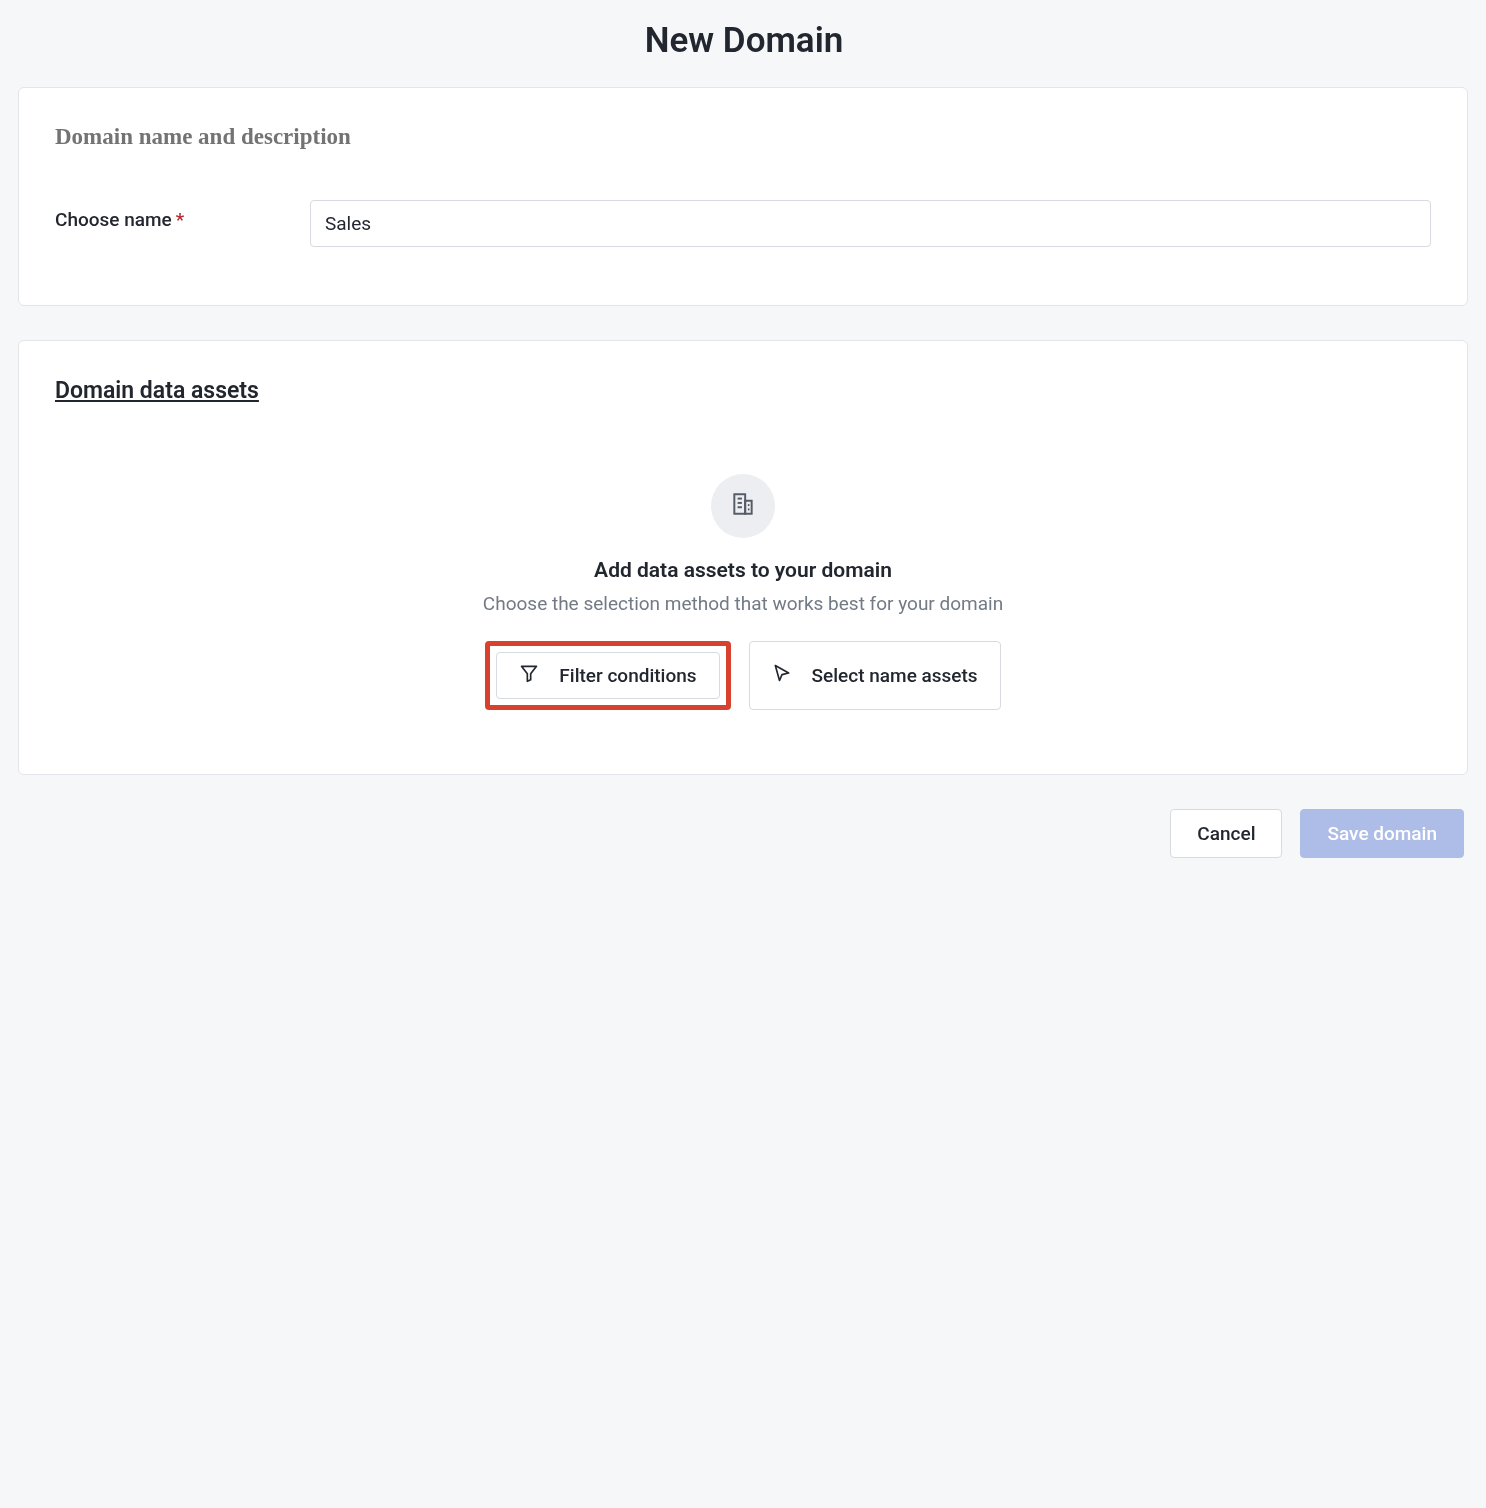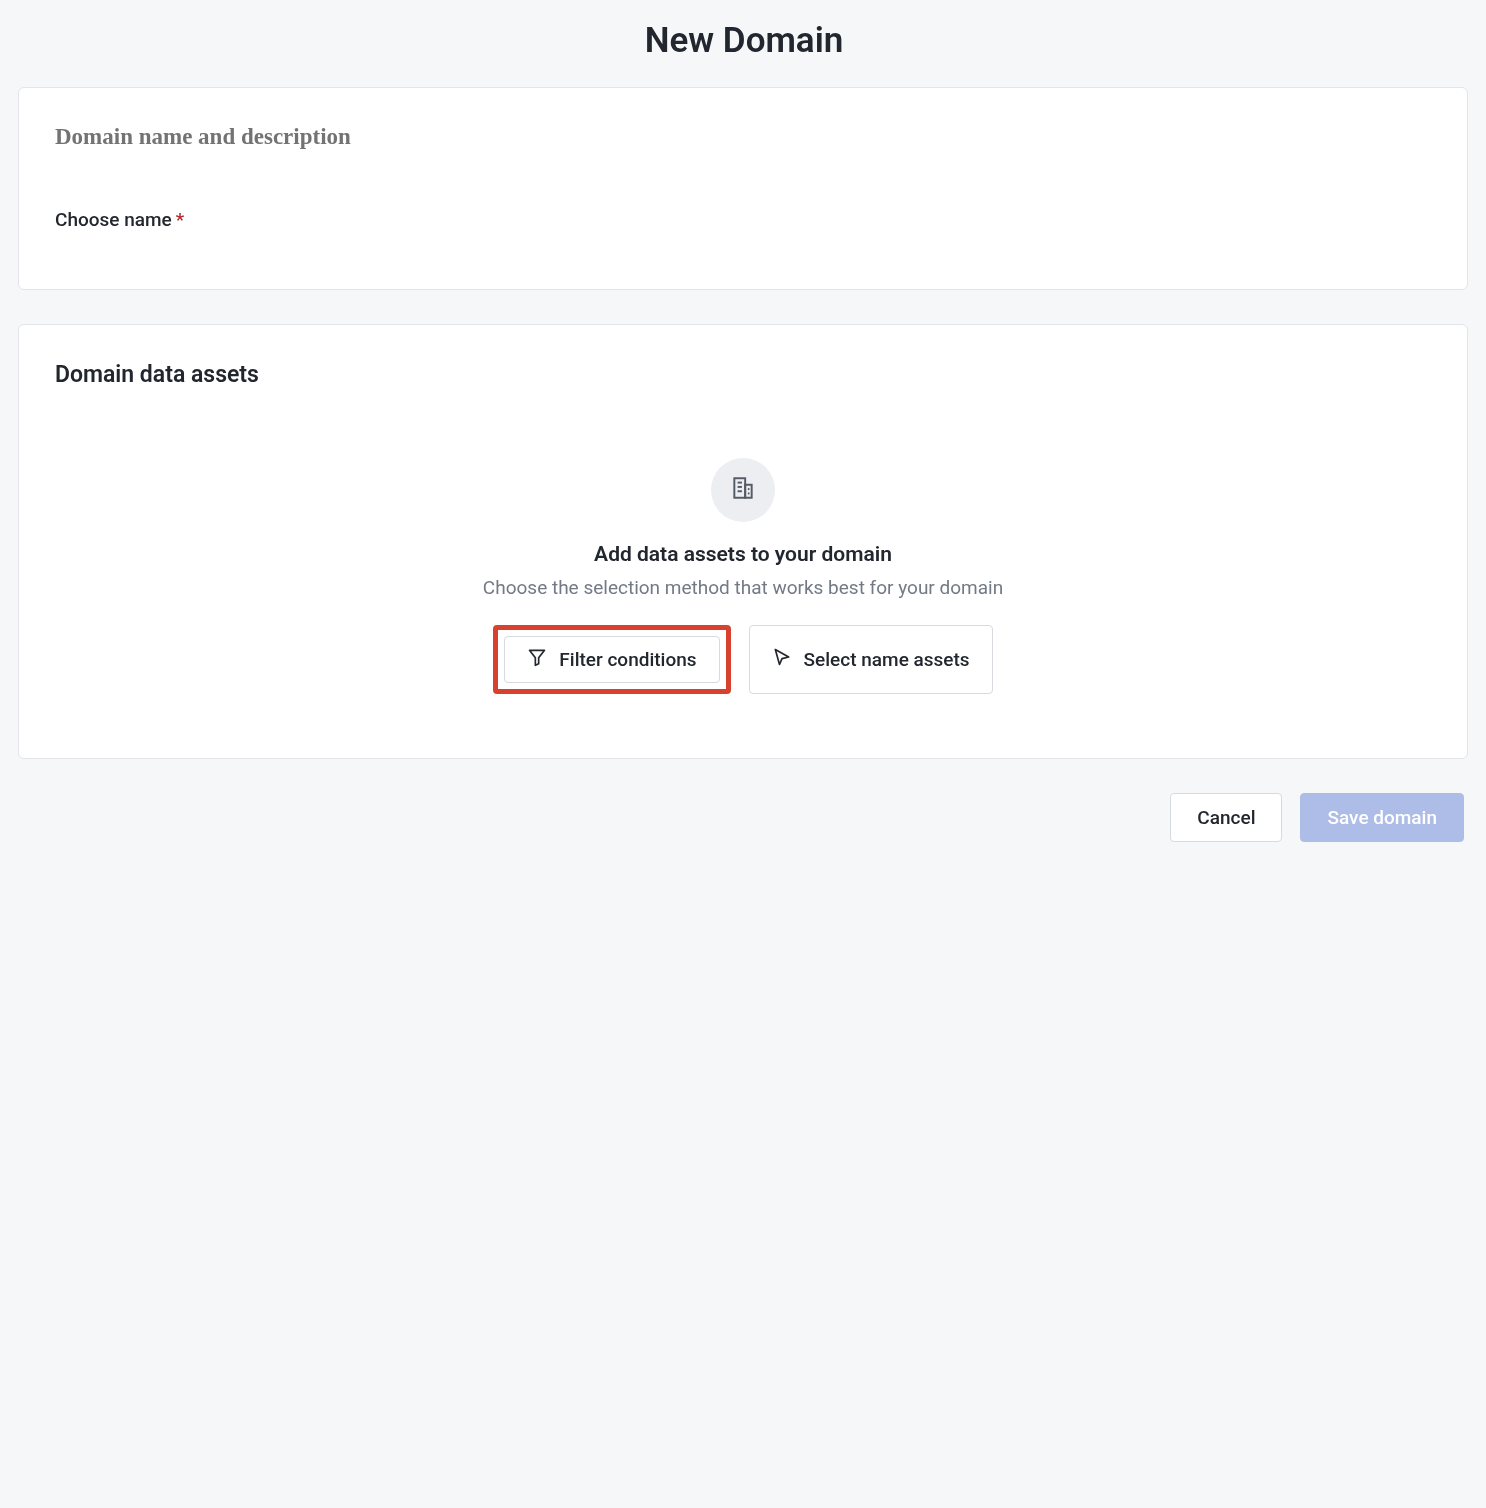--- a/index.html
+++ b/index.html
@@ -77,20 +77,21 @@
     border: 1px solid #e3e5ea;
     border-radius: 6px;
     padding: 36px 36px 64px 36px;
     margin-bottom: 34px;
   }
   .assets-card h2 {
     font-size: 23px;
     font-weight: 600;
     margin: 0 0 70px 0;
     color: #22272f;
+    text-decoration: underline;
   }
   .assets-empty {
     text-align: center;
   }
   .assets-icon-circle {
     width: 64px;
     height: 64px;
     border-radius: 50%;
     background: #eceef1;
     margin: 0 auto 20px auto;
@@ -120,21 +121,21 @@
   }
   .highlight-box {
     border: 5px solid #d9412f;
     border-radius: 4px;
     padding: 6px;
     display: inline-block;
   }
   .btn {
     display: inline-flex;
     align-items: center;
-    gap: 12px;
+    gap: 20px;
     background: #fff;
     border: 1px solid #d7dade;
     border-radius: 4px;
     padding: 10px 22px;
     font-size: 19px;
     font-weight: 500;
     color: #22272f;
     cursor: pointer;
     font-family: inherit;
   }
@@ -175,20 +176,23 @@
 
 <div class="page">
   <h1 class="page-title">New Domain</h1>
 
   <div class="card">
     <h2>Domain name and description</h2>
 
     <div class="form-row">
       <div class="form-label">
         <span>Choose name</span><span class="req-star">*</span>
+      </div>
+      <div class="form-control">
+        <input type="text" class="text-input" value="Sales" style="">
       </div>
     </div>
 
   </div>
 
   <div class="assets-card">
     <h2>Domain data assets</h2>
     <div class="assets-empty">
       <div class="assets-icon-circle">
         <span>

